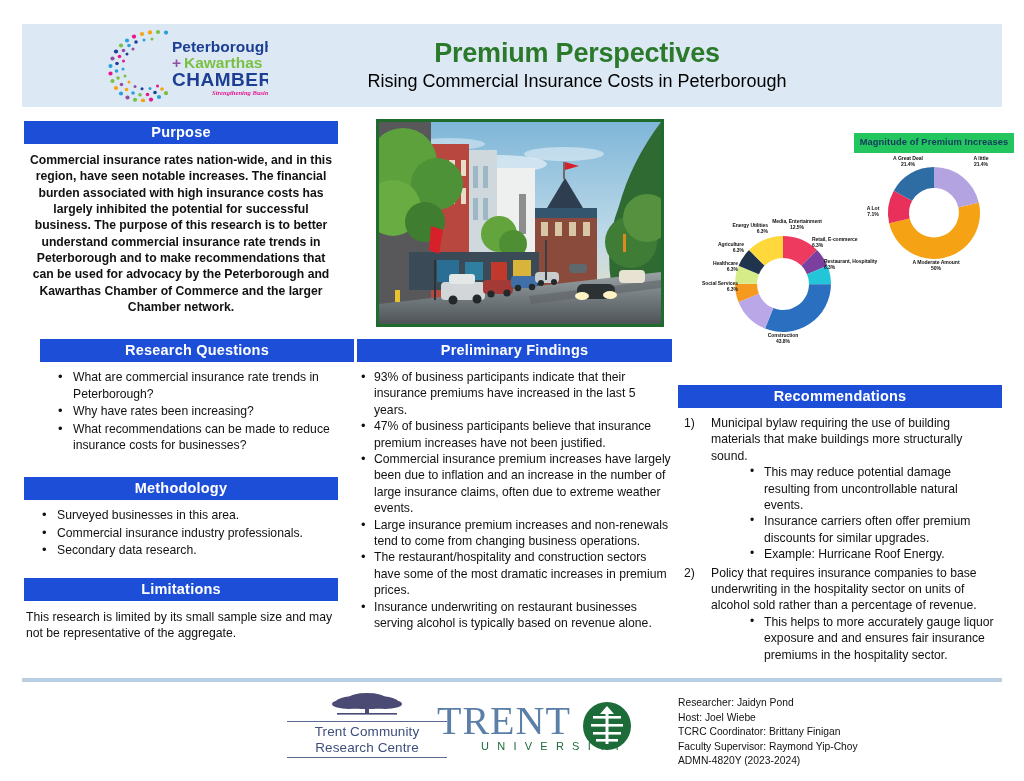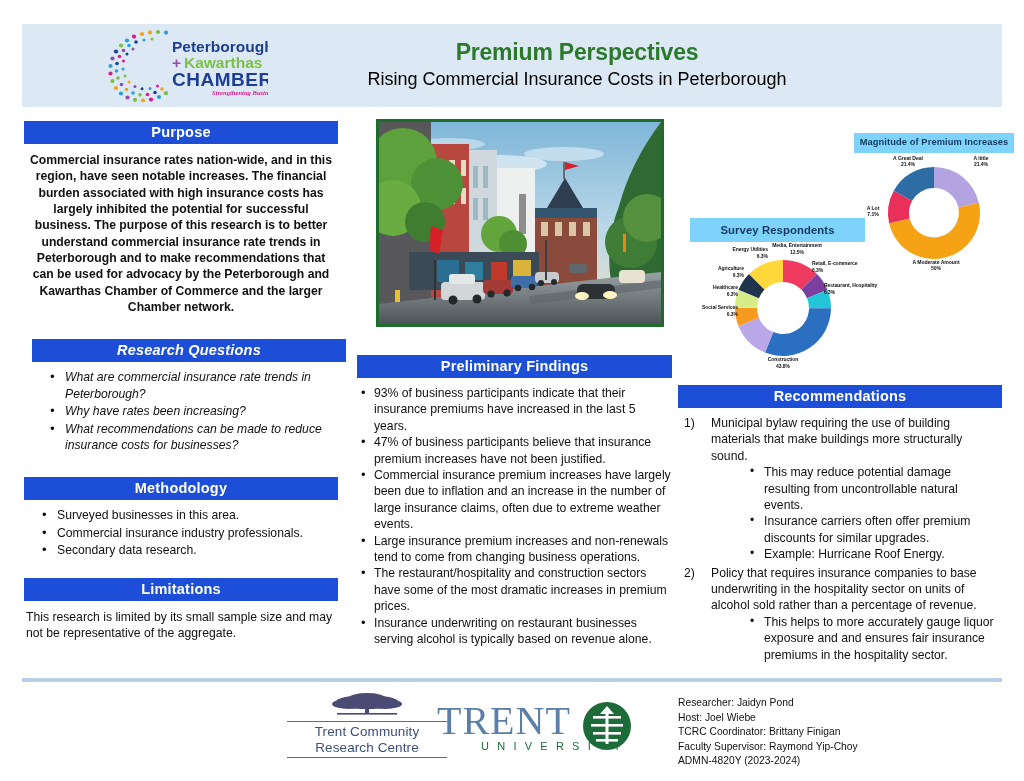--- a/index.html
+++ b/index.html
@@ -15,41 +15,41 @@
   
   .header{
     position:absolute;left:22px;top:24px;width:980px;height:83px;
     background:#dce9f5;
     display:flex;align-items:center;
   }
   .logo-wrap{width:250px;height:80px;position:relative;flex:none;}
   .logo-svg{position:absolute;left:78px;top:2px;}
   .title-block{flex:1;text-align:center;padding-right:120px;}
   .main-title{
-    font-size:23px;font-weight:bold;color:#2b7a2b;letter-spacing:-0.2px;
+    font-size:27px;font-weight:bold;color:#2b7a2b;letter-spacing:-0.2px;
     line-height:1.12;margin:0;
   }
   .sub-title{
     font-size:18px;color:#000000;line-height:1.2;margin:3px 0 0 0;font-weight:400;
   }
 
   
   .bar{
     background:#1d4ed8;color:#fff;text-align:center;font-weight:bold;
     font-size:14.5px;letter-spacing:.2px;line-height:20px;
     height:20px;padding:1px 0 2px 0;
   }
   .body-txt{font-size:12.2px;color:#111;line-height:1.34;}
 
   
   .col-left{position:absolute;left:24px;top:121px;width:314px;}
   .purpose-bar{width:314px;}
   .purpose-txt{margin-top:8px;padding:0 2px;text-align:center;font-weight:bold;}
 
-  .rq-block{position:absolute;left:32px;top:339px;width:314px;font-style:italic;}
+  .rq-block{position:absolute;left:40px;top:339px;width:314px;}
   .meth-block{position:absolute;left:24px;top:477px;width:314px;}
   .lim-block{position:absolute;left:24px;top:578px;width:314px;}
 
   ul.bullets{margin:7px 0 0 0;padding:0 0 0 18px;list-style:none;}
   ul.bullets li{
     font-size:12.2px;color:#111;line-height:1.36;margin-bottom:1px;
     position:relative;padding-left:15px;
   }
   ul.bullets li:before{
     content:"\2022";position:absolute;left:0;top:-1px;font-size:13px;color:#111;
@@ -57,34 +57,34 @@
   .lim-txt{margin-top:8px;padding:0 2px;}
 
   
   .photo-frame{
     position:absolute;left:376px;top:119px;width:288px;height:208px;
     border:3px solid #1f6b2c;box-sizing:border-box;overflow:hidden;background:#9ec9e0;
   }
   .photo{position:absolute;inset:0;}
 
   .findings-block{position:absolute;left:357px;top:339px;width:315px;}
-  .findings-bar{width:315px;margin-top:16px;}
+  .findings-bar{width:315px;}
   ul.findings{margin:7px 0 0 0;padding:0;list-style:none;}
   ul.findings li{
     font-size:12.2px;color:#111;line-height:1.345;position:relative;padding-left:17px;
   }
   ul.findings li:before{
     content:"\2022";position:absolute;left:4px;top:-1px;font-size:13px;
   }
 
   
   .chart-mag{position:absolute;left:854px;top:133px;width:160px;}
   .chart-sur{position:absolute;left:690px;top:218px;width:175px;}
   .chart-title{
-    background:#7dd3fc;color:#15385e;font-weight:bold;text-align:center;
+    background:#22c55e;color:#15385e;font-weight:bold;text-align:center;
     font-size:9.3px;line-height:1.28;padding:4px 2px;letter-spacing:.1px;
   }
   .chart-title.big{font-size:11.3px;padding:5px 2px;}
   .donut-wrap{position:relative;}
   .donut-wrap svg{display:block;}
   .lbl{
     position:absolute;font-size:5.1px;font-weight:bold;color:#111;
     text-align:center;line-height:1.24;white-space:nowrap;letter-spacing:-0.05px;
   }
   .lbl.sur{font-size:5.0px;}
@@ -360,21 +360,20 @@
       <div class="lbl" style="left:1px;top:52px;width:36px;">
         <span>A Lot</span><br><span>7.1%</span>
       </div>
       <div class="lbl" style="left:42px;top:106px;width:80px;">
         <span>A Moderate Amount</span><br><span>50%</span>
       </div>
     </div>
   </div>
 
   <div class="chart-sur">
-    <div class="chart-title big">Survey Respondents</div>
     <div class="donut-wrap">
       <svg width="175" height="128" viewBox="0 0 175 128">
         <g transform="translate(93,66)">
 
           <path d="M0 -48 A48 48 0 0 1 33.94 -33.94 L18.38 -18.38 A26 26 0 0 0 0 -26 Z" fill="#ee3a5e"></path>
 
           <path d="M33.94 -33.94 A48 48 0 0 1 44.44 -18.14 L24.07 -9.83 A26 26 0 0 0 18.38 -18.38 Z" fill="#7b3fa0"></path>
 
           <path d="M44.44 -18.14 A48 48 0 0 1 47.99 0.3 L25.99 0.16 A26 26 0 0 0 24.07 -9.83 Z" fill="#23c6d9"></path>
 

